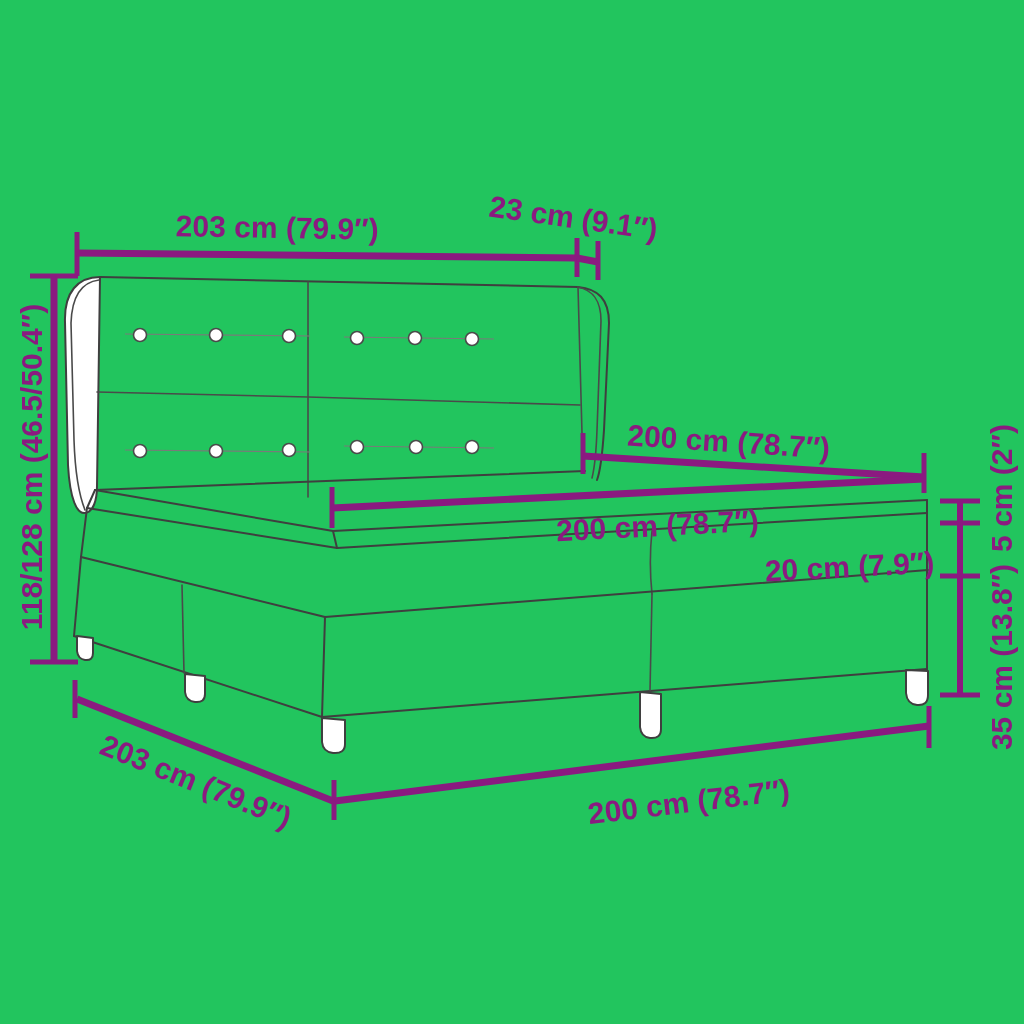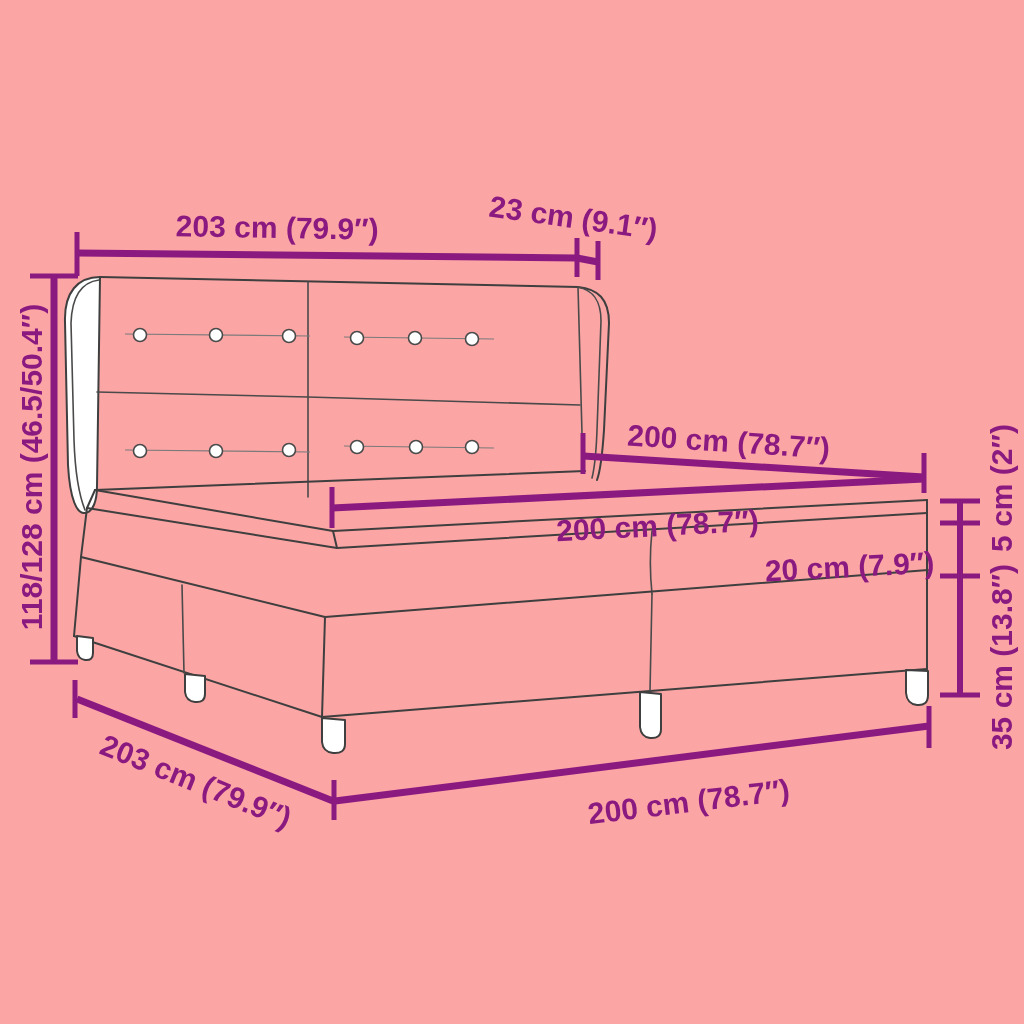--- a/index.html
+++ b/index.html
@@ -4,21 +4,21 @@
 <style>
   html, body {
     margin: 0;
     padding: 0;
     background: #ffffff;
   }
   #stage {
     width: 1024px;
     height: 1024px;
     position: relative;
-    background: #fca5a5;
+    background: #22c55e;
     font-family: "Liberation Sans", sans-serif;
   }
   svg { display: block; }
 
   
   .bed-line {
     fill: none;
     stroke: #3f3f3f;
     stroke-width: 2;
     stroke-linecap: round;

